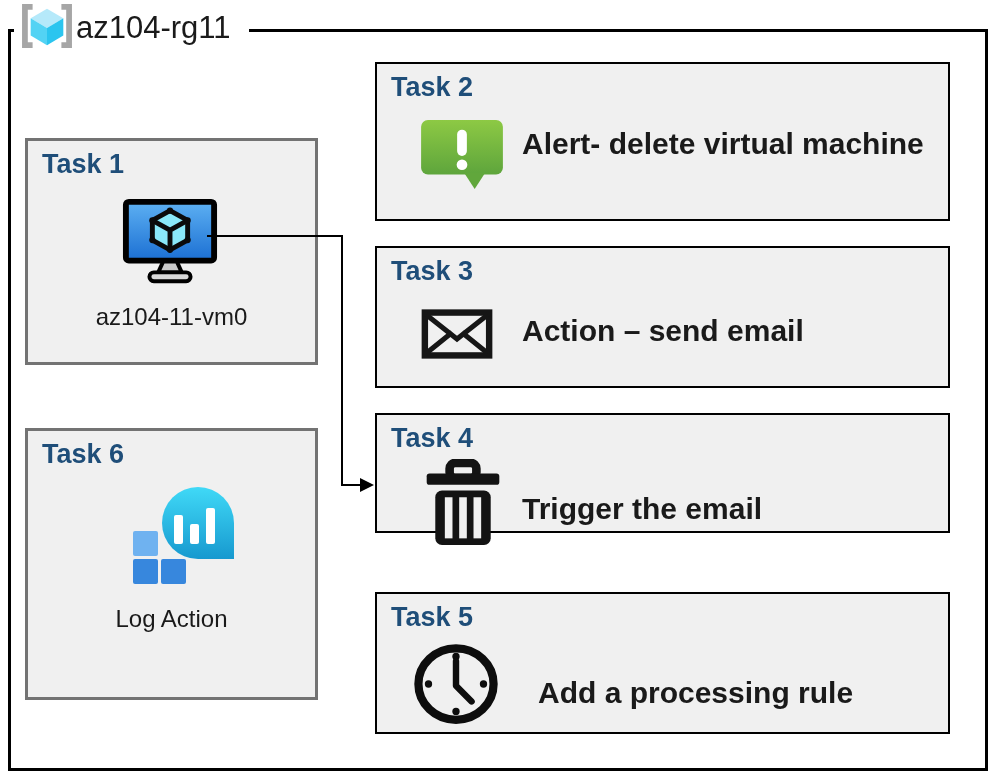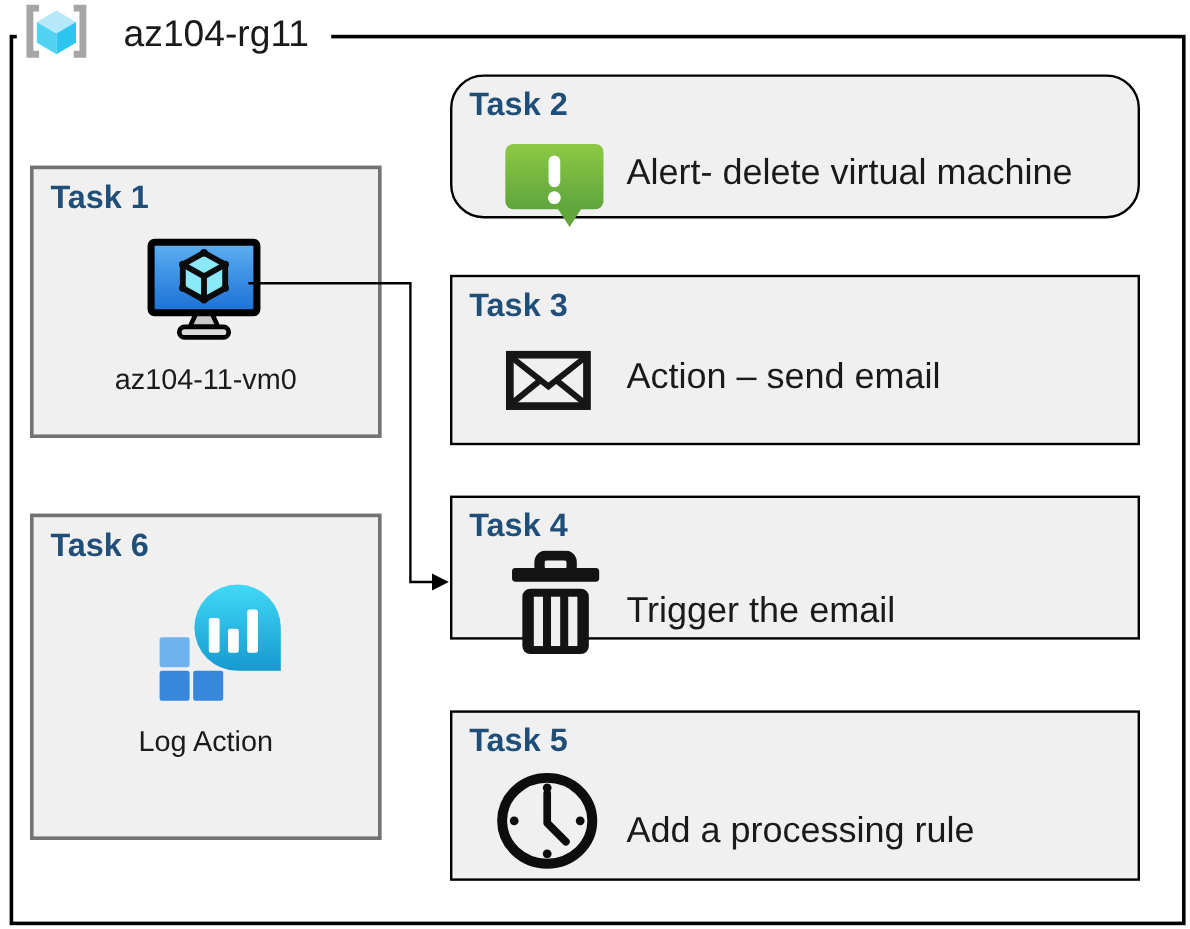--- a/index.html
+++ b/index.html
@@ -6,52 +6,52 @@
   .canvas{
     position:relative;width:992px;height:774px;background:#fff;
     font-family:"Liberation Sans",sans-serif;overflow:hidden;
   }
   .outer-frame{
     position:absolute;left:8px;top:29px;width:980px;height:742px;
     border:3px solid #000;box-sizing:border-box;background:#fff;
   }
   .legend{
     position:absolute;left:14px;top:2px;height:52px;display:flex;
-    align-items:center;gap:27px;background:#fff;padding:0 18px 0 4px;z-index:5;
+    align-items:center;background:#fff;padding:0 18px 0 4px;z-index:5;
   }
   .legend-title{font-size:31px;color:#1a1a1a;white-space:nowrap;}
   .task-box{
     position:absolute;background:#f0f0f0;box-sizing:border-box;z-index:2;
   }
   .left-box{border:3px solid #737373;width:293px;}
   .right-box{border:2px solid #000;left:375px;width:575px;}
   #task1{left:25px;top:138px;height:227px;}
   #task6{left:25px;top:428px;height:272px;}
-  #task2{top:62px;height:120px;border-radius:28px;}
-  #task3{top:229px;height:142px;}
+  #task2{top:62px;height:159px;}
+  #task3{top:246px;height:142px;}
   #task4{top:413px;height:120px;}
   #task5{top:592px;height:142px;}
   .task-title{
     position:absolute;left:14px;top:8px;font-size:27px;font-weight:700;
     color:#1f4e79;white-space:nowrap;
   }
   .left-label{
     position:absolute;left:0;width:100%;text-align:center;
     font-size:24px;color:#1a1a1a;white-space:nowrap;
   }
   #task1 .left-label{top:162px;}
   #task6 .left-label{top:174px;}
   .right-label{
     position:absolute;left:145px;font-size:30px;color:#1a1a1a;
-    line-height:35px;white-space:nowrap;
+    line-height:35px;white-space:nowrap;font-weight:bold;
   }
   #task2 .right-label{top:62px;}
   #task3 .right-label{top:65px;}
   #task4 .right-label{top:76px;}
-  #task5 .right-label{top:81px;}
+  #task5 .right-label{top:81px;margin-left:16px;}
   .icon{position:absolute;}
   #vm-icon{left:93px;top:56px;}
   #log-icon{left:103px;top:53px;}
   #alert-icon{left:42px;top:54px;}
   #email-icon{left:44px;top:61px;}
   #trash-icon{left:43px;top:44px;}
   #clock-icon{left:33px;top:46px;}
   .connector-layer{
     position:absolute;left:0;top:0;width:992px;height:774px;z-index:3;
     pointer-events:none;

